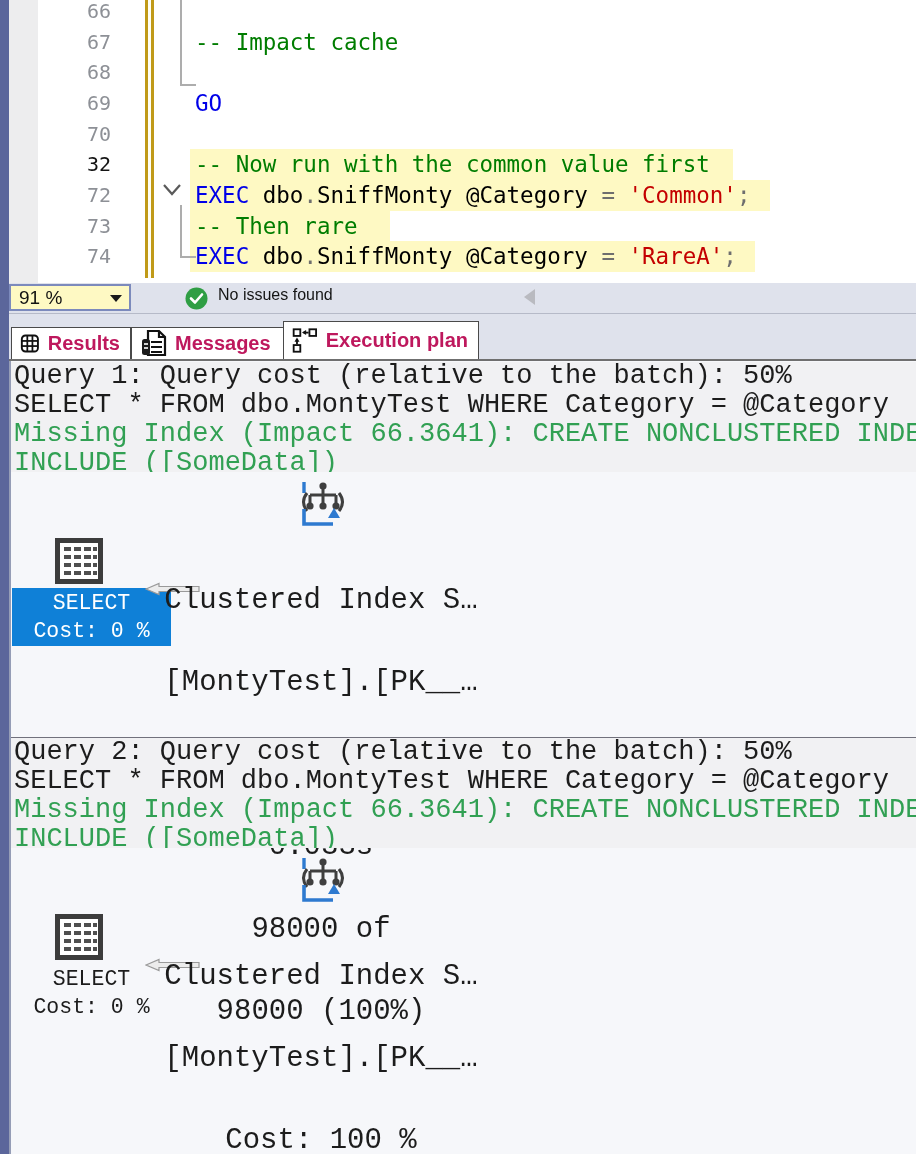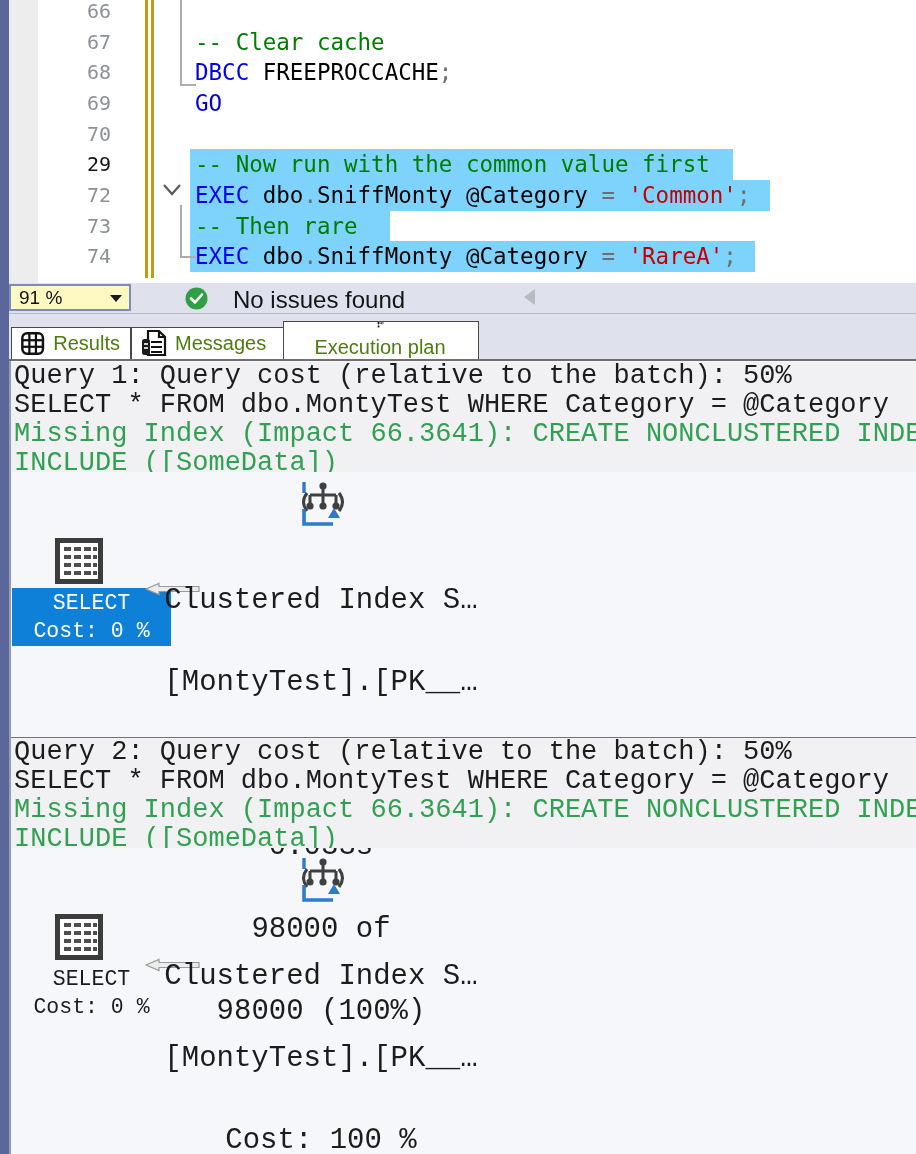--- a/index.html
+++ b/index.html
@@ -12,50 +12,50 @@
 
   
   #editor{left:9px;top:0;width:907px;height:283px;background:#fff;overflow:hidden;}
   #glyph-margin{left:0;top:0;width:29px;height:283px;background:#ededee;}
   .code-row{position:absolute;left:0;width:100%;height:31px;line-height:31px;white-space:pre;}
   .lnum{position:absolute;left:30px;width:72px;text-align:right;
         font-family:"DejaVu Sans Mono", monospace;font-size:20px;color:#8d9096;}
   .lnum.active{color:#141414;}
   .ltext{position:absolute;left:181px;padding-left:5px;height:31px;display:inline-block;
          font-family:"DejaVu Sans Mono", monospace;font-size:22.5px;white-space:pre;}
-  .ltext.hl{background:#7dd3fc;}
+  .ltext.hl{background:#fef9c3;}
   .tok-comment{color:#007d00;}
   .tok-kw{color:#0000e8;}
   .tok-plain{color:#000000;}
   .tok-op{color:#6e6e6e;}
   .tok-str{color:#c40000;}
   #changebar{left:136px;top:0;height:278px;width:9px;box-sizing:border-box;
              border-left:3px solid #c09a18;border-right:3px solid #c09a18;background:#fffef5;}
   .guide-v{border-left:2px solid #adadad;width:0;}
   .guide-h{height:2px;background:#adadad;}
 
   
   #toolbar{left:9px;top:283px;width:907px;height:31px;background:#dfe2ec;border-bottom:1px solid #b6bac8;box-sizing:border-box;}
   #zoom-dd{left:0;top:1px;width:122px;height:27px;background:#fef9c3;border:2px solid #7c8abc;box-sizing:border-box;cursor:default;}
   #zoom-dd .val{position:absolute;left:8px;top:1px;font-size:19px;color:#111;line-height:22px;}
   #zoom-dd .caret{position:absolute;right:7px;top:9px;width:0;height:0;
                   border-left:6px solid transparent;border-right:6px solid transparent;border-top:7px solid #1a1a1a;}
   #status-check{left:176px;top:4px;}
-  #status-text{left:224px;top:3px;font-size:24px;color:#151515;}
+  #status-text{left:209px;top:3px;font-size:16px;color:#151515;}
   #scroll-left-arrow{left:515px;top:6px;width:0;height:0;
                      border-top:8px solid transparent;border-bottom:8px solid transparent;border-right:11px solid #b9bac0;}
 
   
   #tabstrip{left:9px;top:314px;width:907px;height:47px;background:#dfe2ec;border-bottom:2px solid #6f6f6f;box-sizing:border-box;}
   .tab{position:absolute;background:#ffffff;border:1px solid #4a4a4a;border-bottom:none;box-sizing:border-box;
        display:flex;align-items:center;gap:8px;padding:0 10px 0 8px;cursor:default;}
-  .tab .tlabel{font-size:20px;color:#4d7c0f;white-space:nowrap;}
+  .tab .tlabel{font-size:20px;color:#be185d;white-space:nowrap;font-weight:bold;}
   #tab-results{left:2px;top:13px;height:32px;width:120px;}
   #tab-messages{left:122px;top:13px;height:32px;width:172px;}
-  #tab-execplan{left:274px;top:7px;height:38px;width:196px;flex-direction:column;}
+  #tab-execplan{left:274px;top:7px;height:38px;width:196px;}
 
   
   #results-pane{left:9px;top:361px;width:907px;height:793px;background:#f6f7fa;border-left:2px solid #959db6;box-sizing:border-box;}
   .qheader{position:absolute;left:0;width:905px;overflow:hidden;background:#f1f1f3;
            font-family:"Liberation Mono", monospace;font-size:27px;line-height:29px;color:#1c1c1c;white-space:nowrap;}
   .qheader div{padding-left:3px;}
   .qheader .green{color:#31a053;}
   #q1-header{top:1px;height:110px;}
   #q2-header{top:376px;height:111px;border-top:1px solid #71717c;box-sizing:border-box;}
   .plan-canvas{position:absolute;left:0;width:905px;font-family:"Liberation Mono", monospace;color:#1c1c1c;}
@@ -72,25 +72,25 @@
 </style>
 </head>
 <body>
 
 <div id="left-strip" class="abs"></div>
 
 <div id="editor" class="abs">
   <div id="glyph-margin" class="abs"></div>
   <div id="code-rows">
       <div class="code-row" style="top: -4px;"><span class="lnum">66</span><span class="ltext"></span></div>
-      <div class="code-row" style="top: 26.65px;"><span class="lnum">67</span><span class="ltext"><span class="tok-comment">-- Clear cache</span></span></div>
-      <div class="code-row" style="top: 57.3px;"><span class="lnum">68</span><span class="ltext"><span class="tok-kw">DBCC</span><span class="tok-plain"> FREEPROCCACHE</span><span class="tok-op">;</span></span></div>
+      <div class="code-row" style="top: 26.65px;"><span class="lnum">67</span><span class="ltext"><span class="tok-comment">-- Impact cache</span></span></div>
+      <div class="code-row" style="top: 57.3px;"><span class="lnum">68</span></div>
       <div class="code-row" style="top: 87.95px;"><span class="lnum">69</span><span class="ltext"><span class="tok-kw">GO</span></span></div>
       <div class="code-row" style="top: 118.6px;"><span class="lnum">70</span><span class="ltext"></span></div>
-      <div class="code-row" style="top: 149.25px;"><span class="lnum active">29</span><span class="ltext hl" style="width: 538px;"><span class="tok-comment">-- Now run with the common value first</span></span></div>
+      <div class="code-row" style="top: 149.25px;"><span class="lnum active">32</span><span class="ltext hl" style="width: 538px;"><span class="tok-comment">-- Now run with the common value first</span></span></div>
       <div class="code-row" style="top: 179.9px;"><span class="lnum">72</span><span class="ltext hl" style="width: 575px;"><span class="tok-kw">EXEC</span><span class="tok-plain"> dbo</span><span class="tok-op">.</span><span class="tok-plain">SniffMonty @Category </span><span class="tok-op">= </span><span class="tok-str">'Common'</span><span class="tok-op">;</span></span></div>
       <div class="code-row" style="top: 210.55px;"><span class="lnum">73</span><span class="ltext hl" style="width: 195px;"><span class="tok-comment">-- Then rare</span></span></div>
       <div class="code-row" style="top: 241.2px;"><span class="lnum">74</span><span class="ltext hl" style="width: 560px;"><span class="tok-kw">EXEC</span><span class="tok-plain"> dbo</span><span class="tok-op">.</span><span class="tok-plain">SniffMonty @Category </span><span class="tok-op">= </span><span class="tok-str">'RareA'</span><span class="tok-op">;</span></span></div>
     </div>
   <div id="changebar" class="abs"></div>
   <div class="abs guide-v" style="left:171px;top:0;height:86px;"></div>
   <div class="abs guide-h" style="left:171px;top:84px;width:16px;"></div>
   <div class="abs guide-v" style="left:171px;top:205px;height:53px;"></div>
   <div class="abs guide-h" style="left:171px;top:256px;width:16px;"></div>
   <svg class="abs" style="left:152px;top:182px;" width="22" height="16" viewBox="0 0 22 16">

